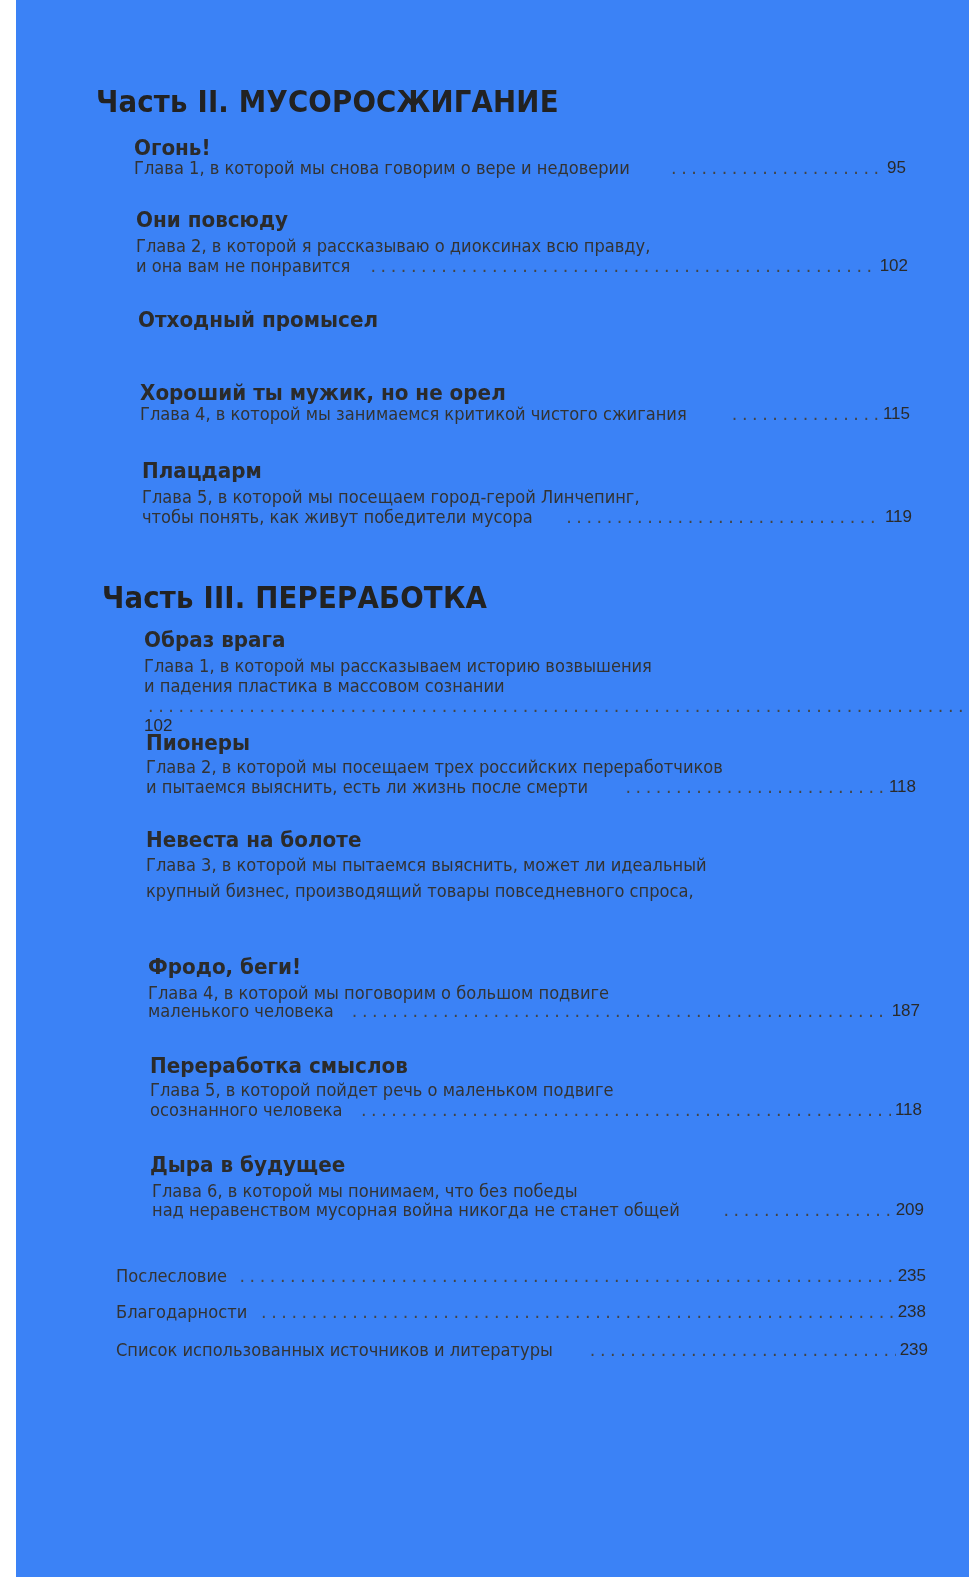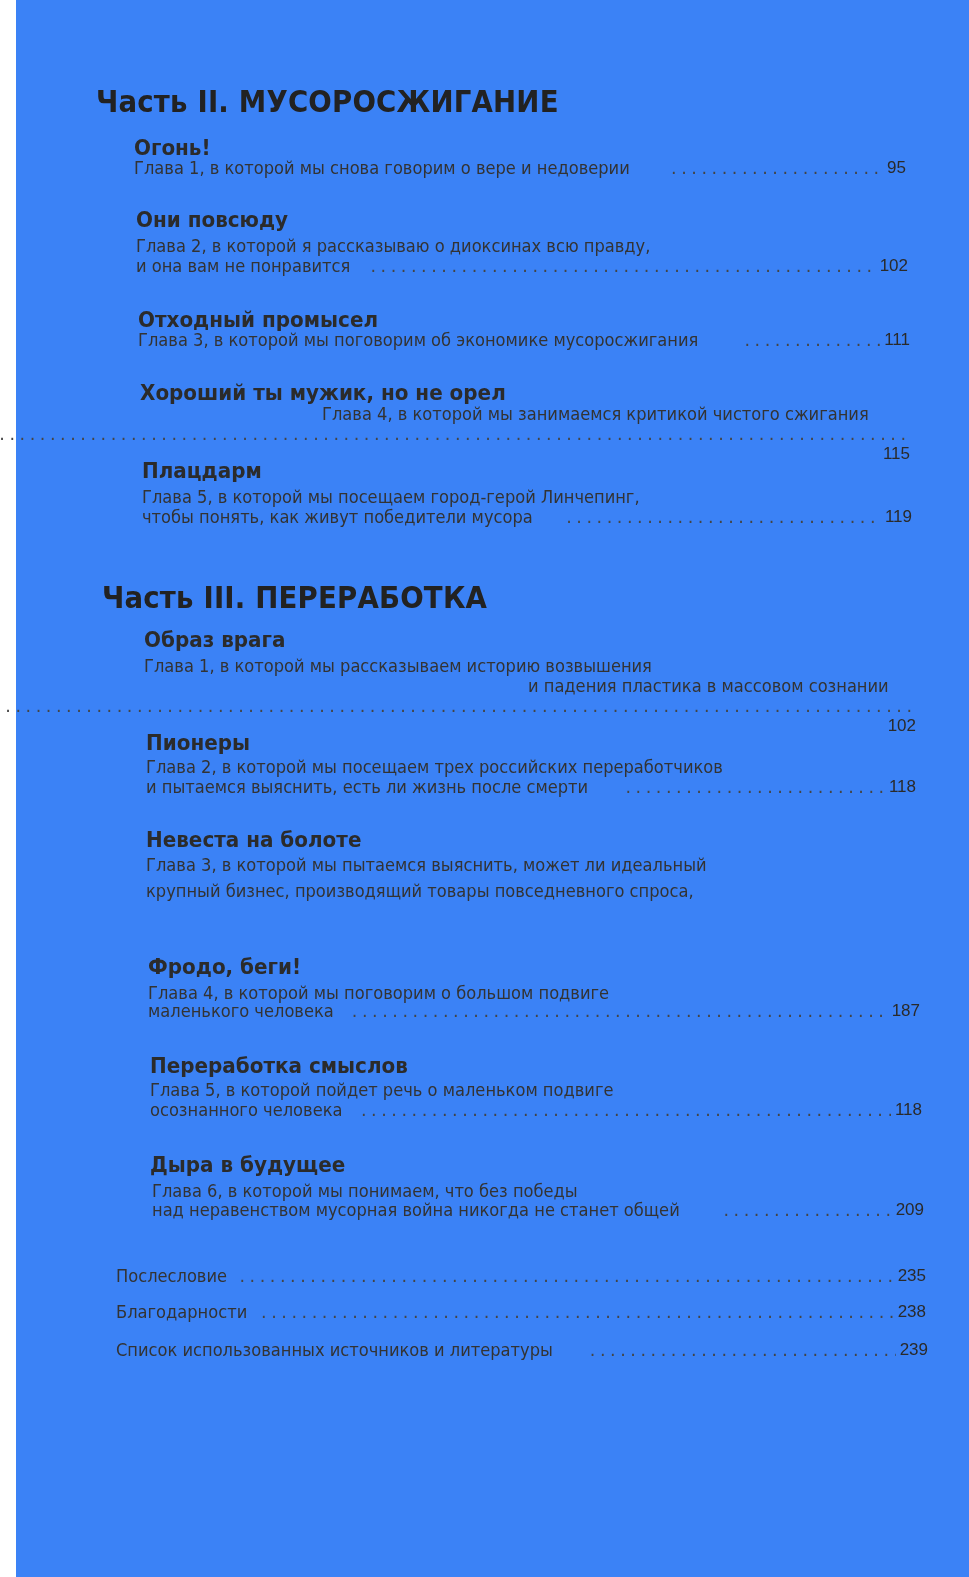--- a/index.html
+++ b/index.html
@@ -53,21 +53,21 @@
       align-items: baseline;
       transform: scaleX(0.93);
       transform-origin: left center;
     }
     .leader-line {
       position: absolute;
       font-family: "DejaVu Sans", sans-serif;
       font-size: 17.5px;
       color: #333;
       display: flex;
-      align-items: flex-end;
+      align-items: flex-start;
       white-space: nowrap;
     }
     .leader-line .txt {
       flex: 0 0 auto;
       transform: scaleX(0.93);
       transform-origin: left center;
       display: inline-block;
     }
     .leader-line .dots {
       flex: 1 1 auto;
@@ -107,28 +107,23 @@
 
   <div class="chapter-title" style="left:120px; top:208px;">Они повсюду</div>
   <div class="line" style="left:120px; top:236px;">Глава 2, в которой я рассказываю о диоксинах всю правду,</div>
   <div class="leader-line" style="left:120px; top:256px; width:772px;">
     <span class="txt">и она вам не понравится</span>
     <span class="dots"></span>
     <span class="pg">102</span>
   </div>
 
   <div class="chapter-title" style="left:122px; top:308px;">Отходный промысел</div>
-  <div class="leader-line" style="left:122px; top:330px; width:772px;">
-    <span class="txt">Глава 3, в которой мы поговорим об экономике мусоросжигания</span>
-    <span class="dots"></span>
-    <span class="pg">111</span>
-  </div>
 
   <div class="chapter-title" style="left:124px; top:381px;">Хороший ты мужик, но не орел</div>
-  <div class="leader-line" style="left:124px; top:404px; width:770px;flex-direction:column;">
+  <div class="leader-line" style="left:124px; top:404px; width:770px;">
     <span class="txt">Глава 4, в которой мы занимаемся критикой чистого сжигания</span>
     <span class="dots"></span>
     <span class="pg">115</span>
   </div>
 
   <div class="chapter-title" style="left:126px; top:459px;">Плацдарм</div>
   <div class="line" style="left:126px; top:487px;">Глава 5, в которой мы посещаем город-герой Линчепинг,</div>
   <div class="leader-line" style="left:126px; top:507px; width:770px;">
     <span class="txt">чтобы понять, как живут победители мусора</span>
     <span class="dots"></span>

